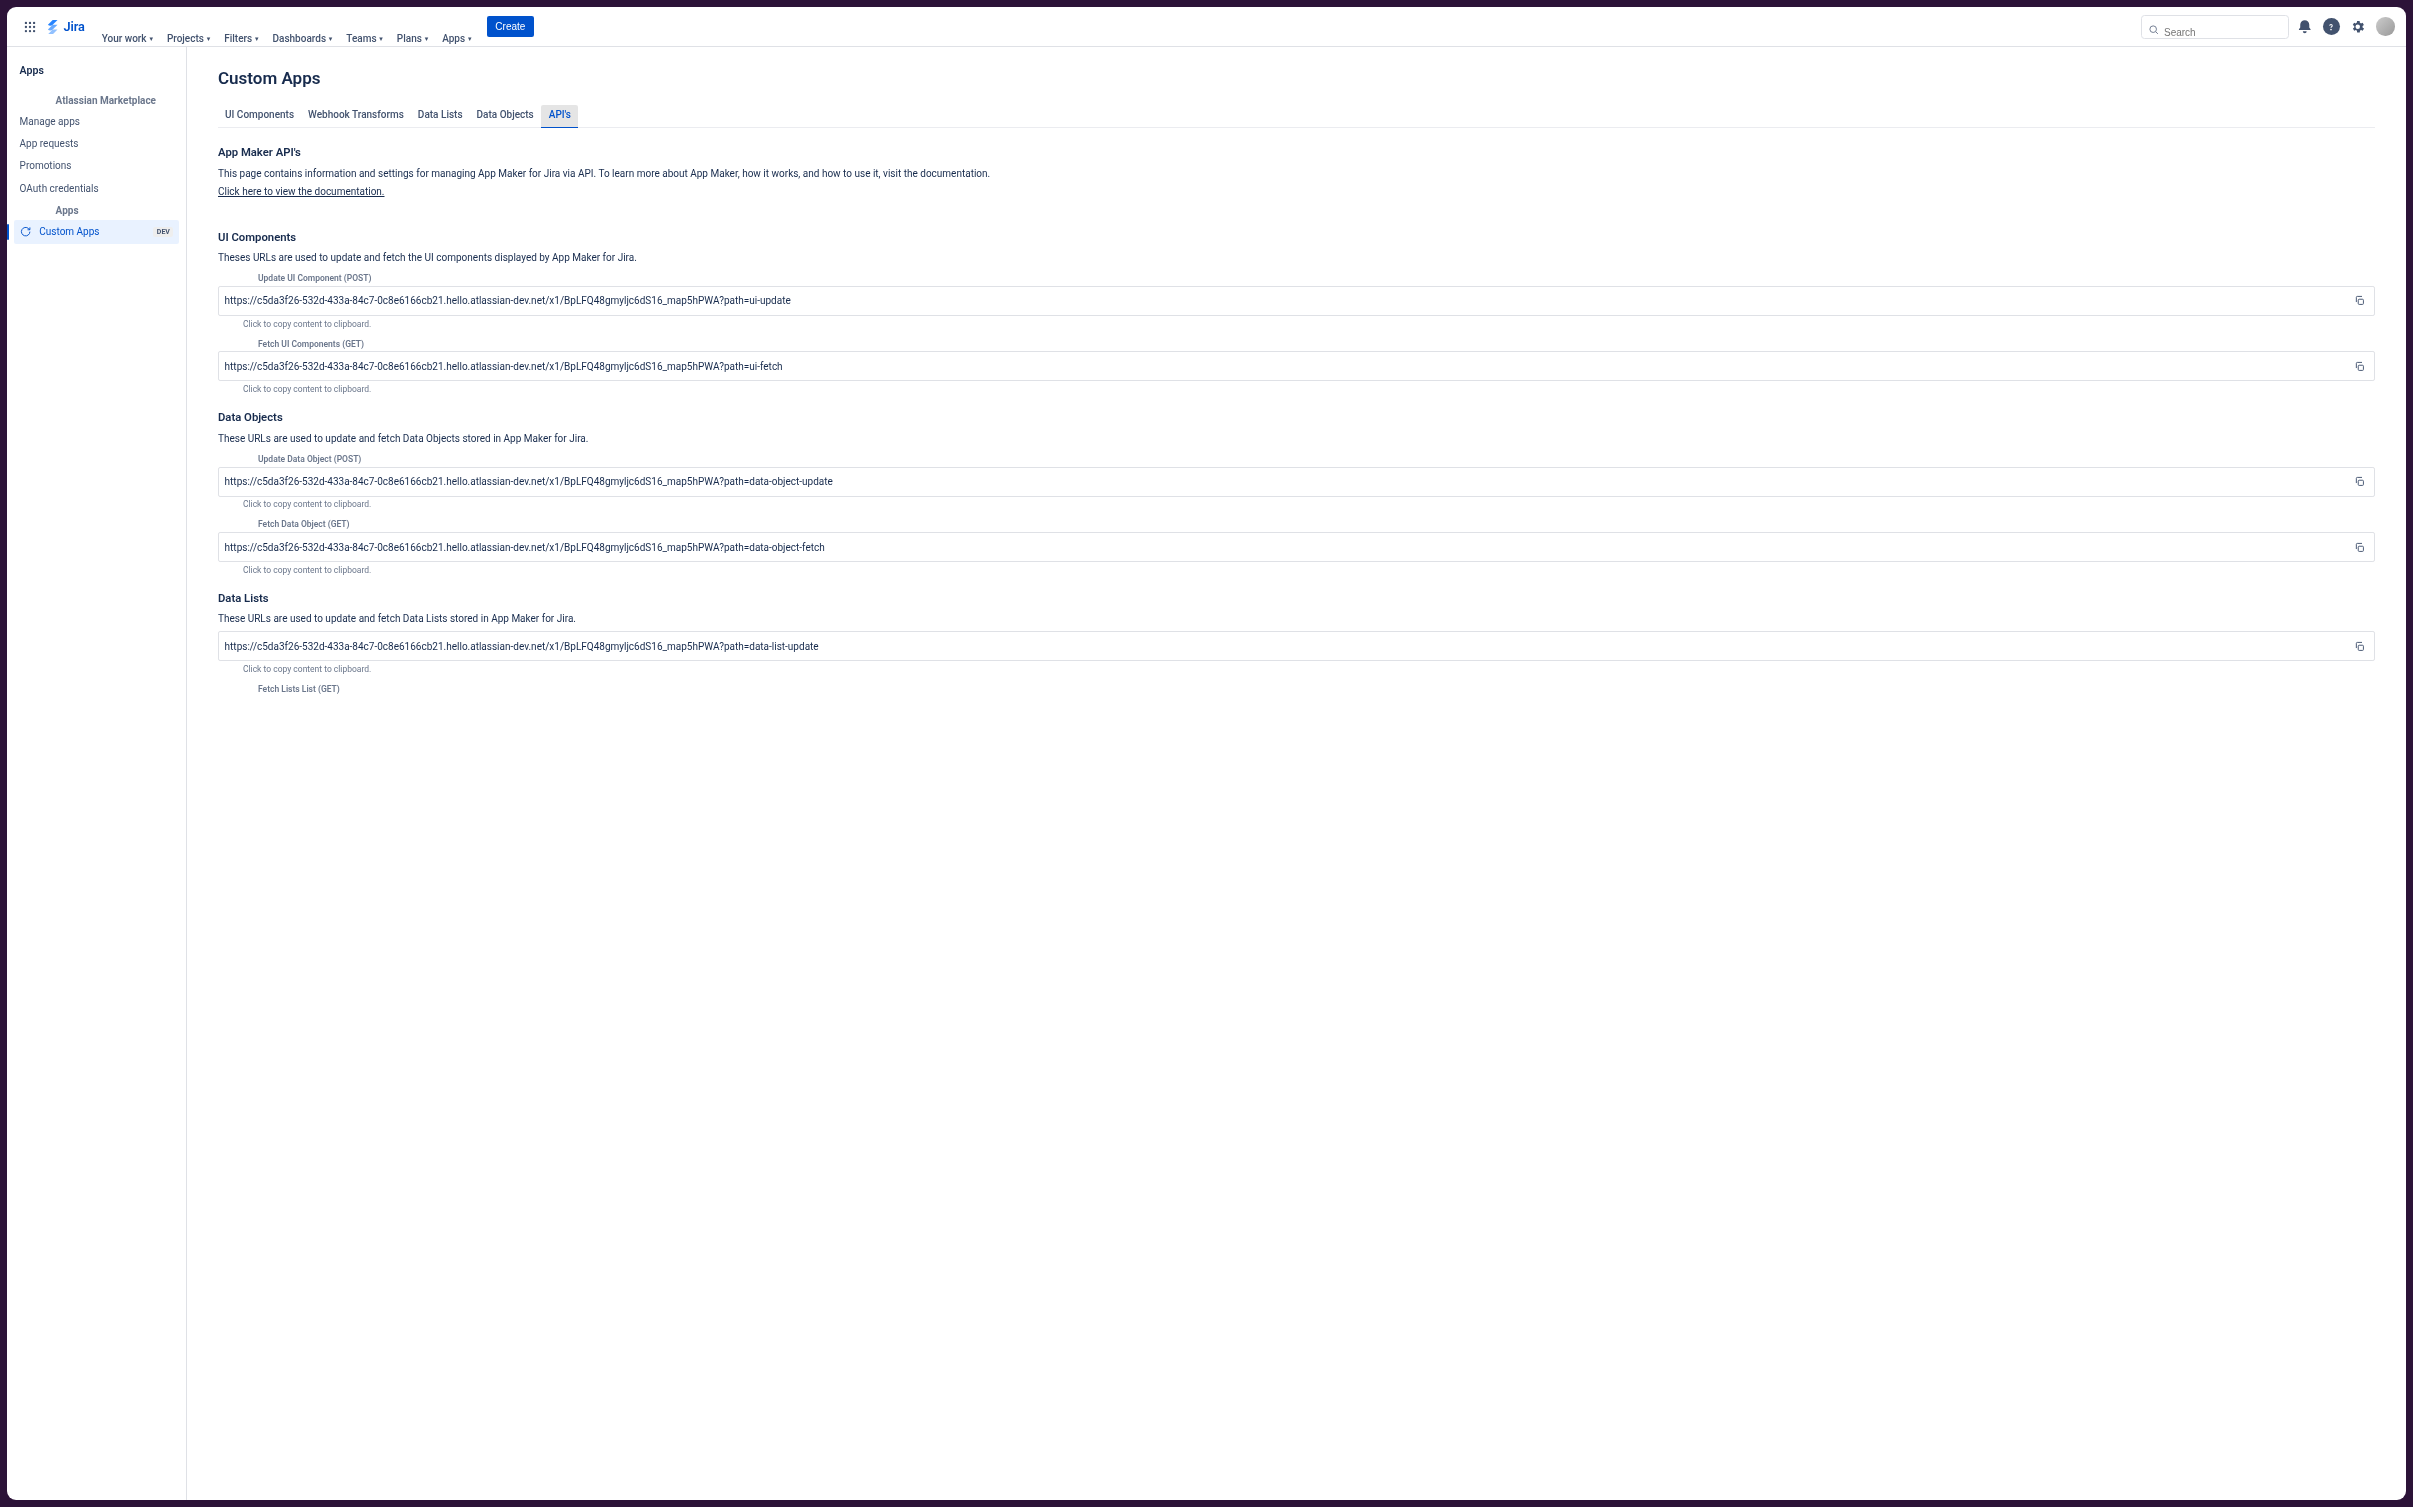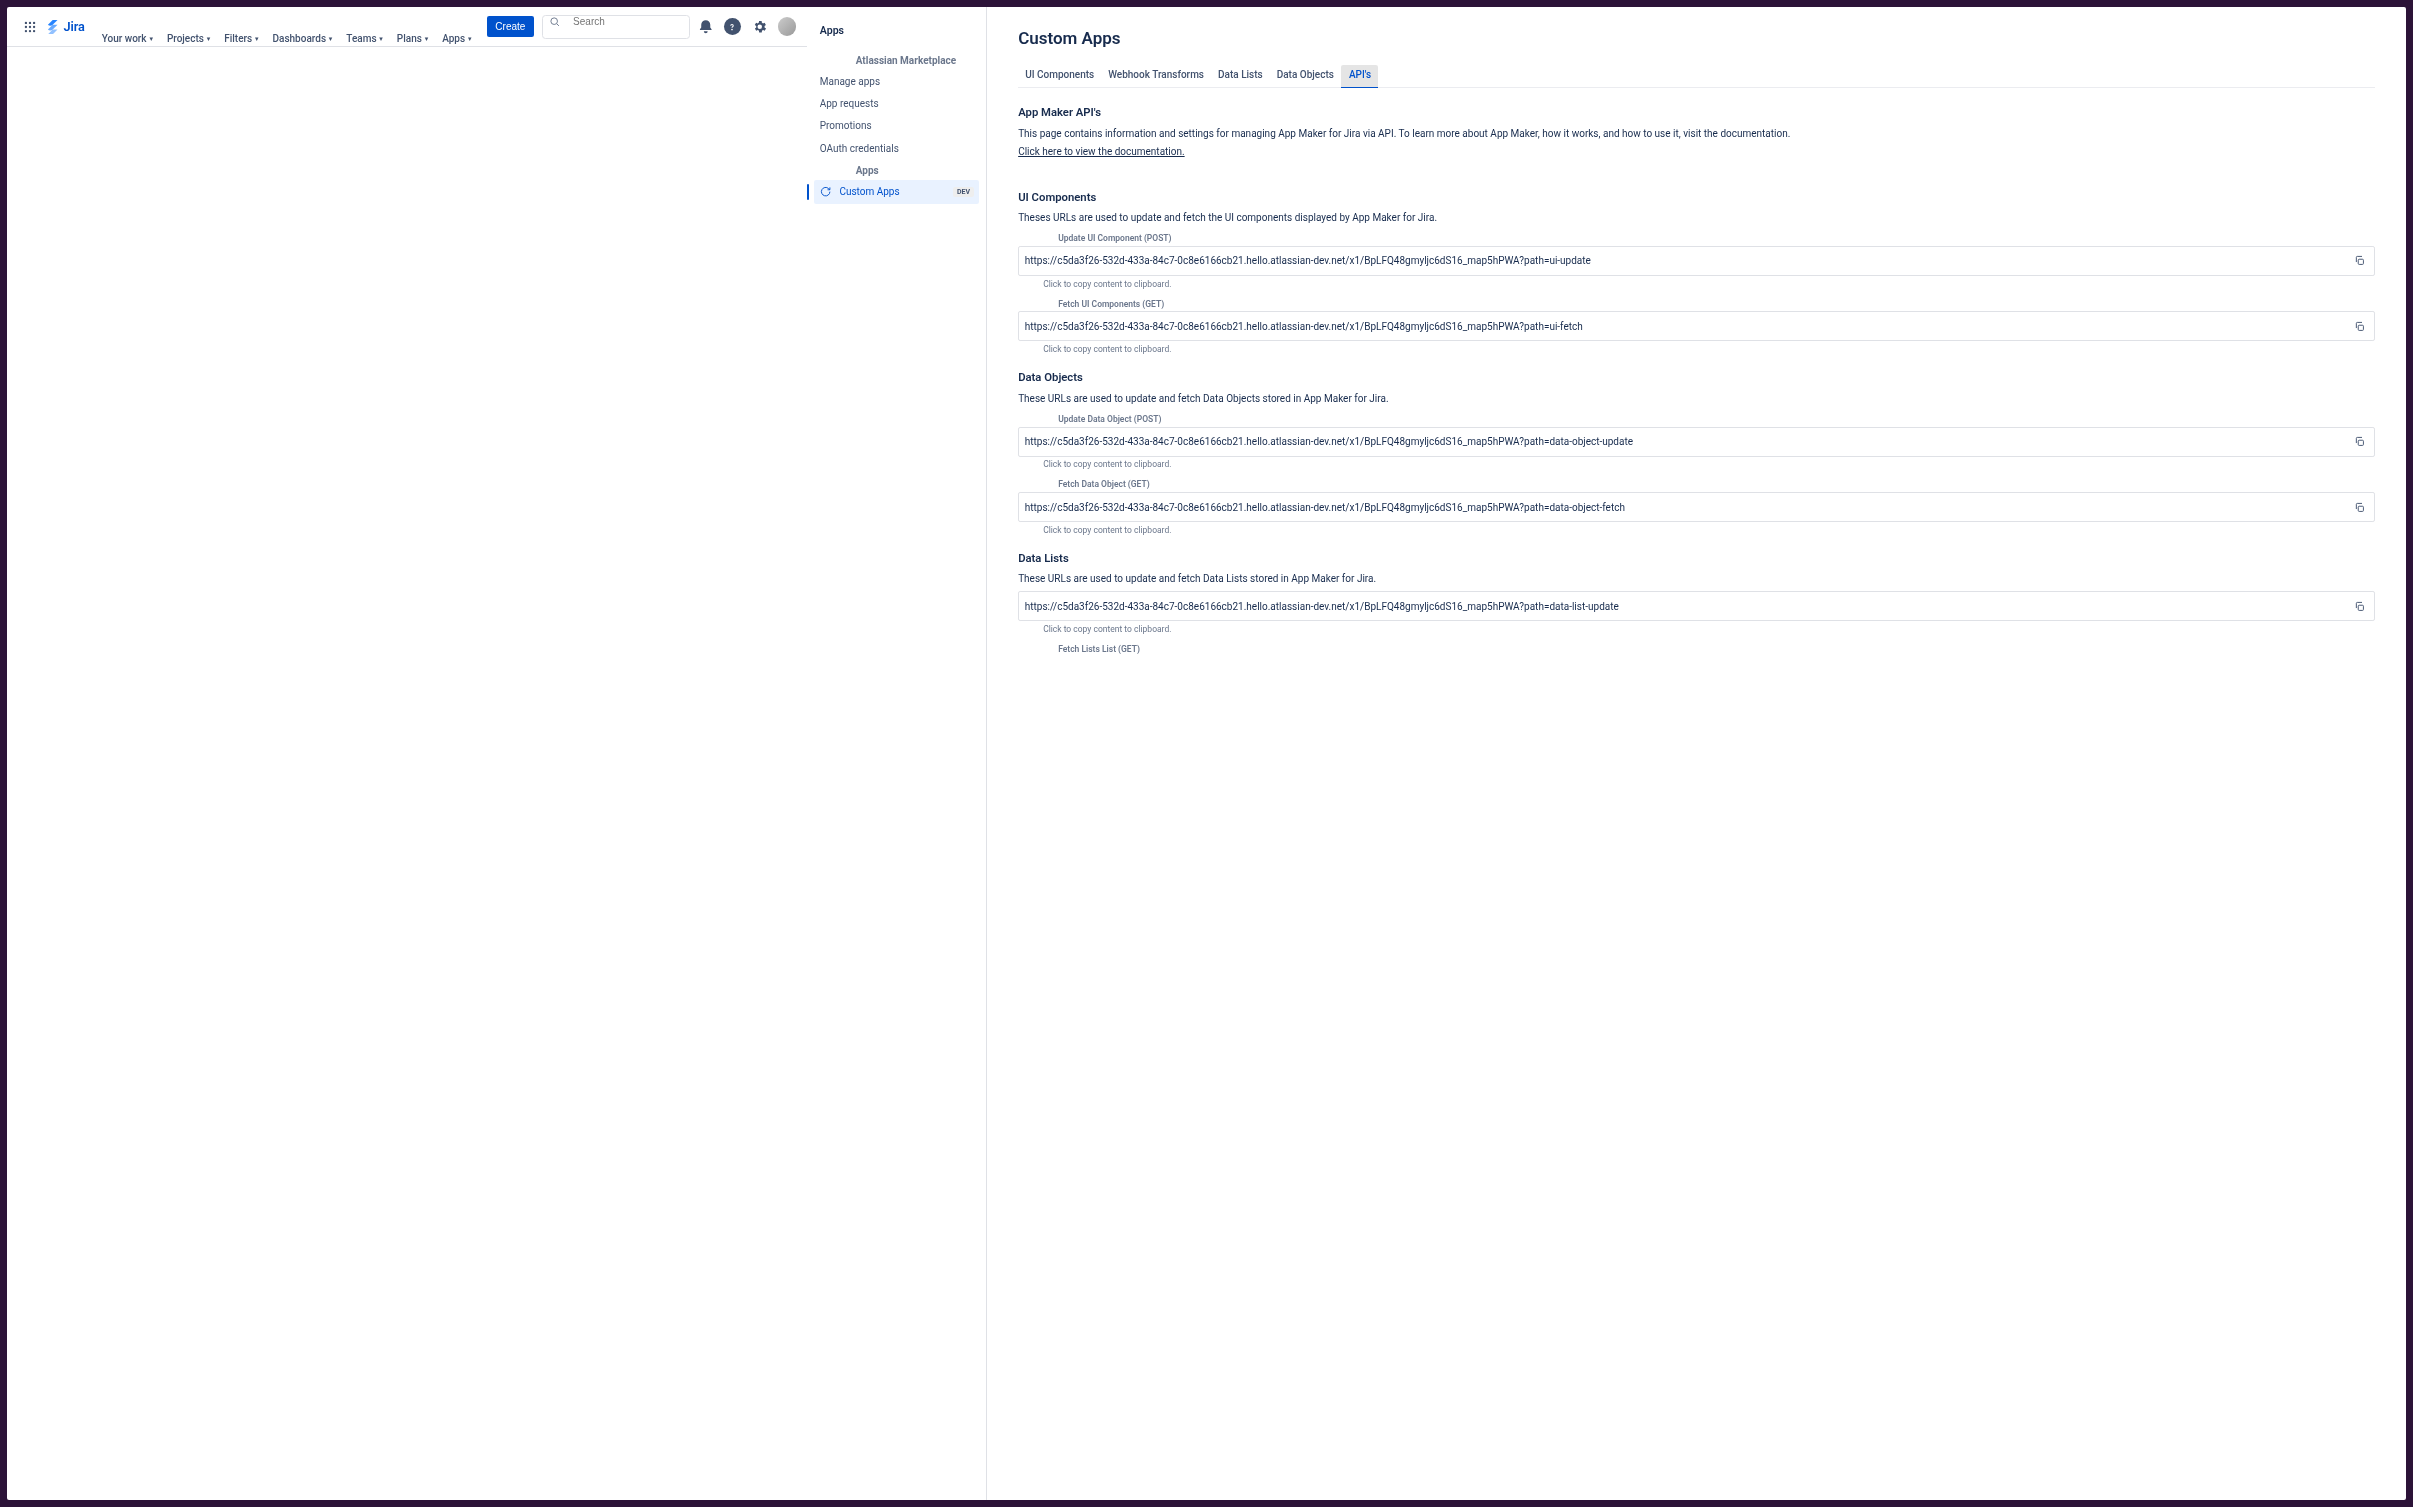--- a/index.html
+++ b/index.html
@@ -5,25 +5,25 @@
 * { box-sizing: border-box; margin: 0; padding: 0; }
 body {
   font-family: -apple-system, BlinkMacSystemFont, "Segoe UI", Roboto, "Helvetica Neue", Arial, sans-serif;
   font-size: 10px;
   color: #172B4D;
   background: #2c1338;
   padding: 7px;
 }
 .window {
   background: #fff;
-  border-radius: 2px;
+  border-radius: 9px;
   overflow: hidden;
   height: calc(100vh - 14px);
   display: flex;
-  flex-direction: row;
+  flex-direction: column;
 }
 
 .topbar {
   height: 40px;
   border-bottom: 0.7px solid #dfe1e6;
   display: flex;
   align-items: center;
   padding: 0 11.3px;
   gap: 4.2px;
 }
@@ -64,22 +64,22 @@
   font-size: 10px;
   cursor: pointer;
   margin-left: 5.6px;
 }
 .topbar-spacer { flex: 1; }
 .search-box {
   width: 148px;
   height: 24px;
   border: 1.4px solid #dfe1e6;
   border-radius: 3.5px;
-  display: flex; align-items: flex-start;
-  padding: 0 5.6px; gap: 13px;
+  display: flex; align-items: flex-end;
+  padding: 0 5.6px; gap: 5px;
   color: #6B778C;
 }
 .search-box input {
   border: none; outline: none;
   flex: 1; font-size: 10px;
   background: transparent;
 }
 .topbar-icon {
   width: 22.6px; height: 22.6px;
   display: flex; align-items: center; justify-content: center;

